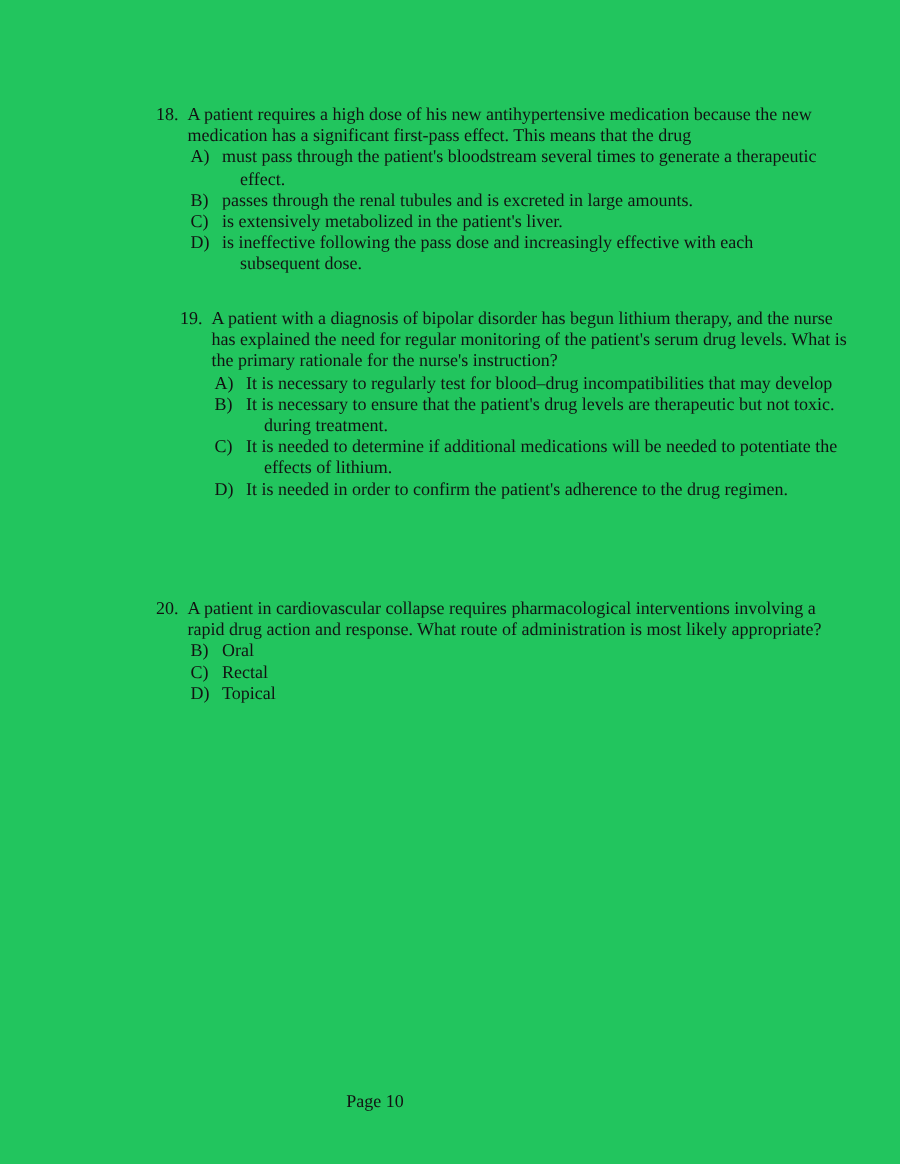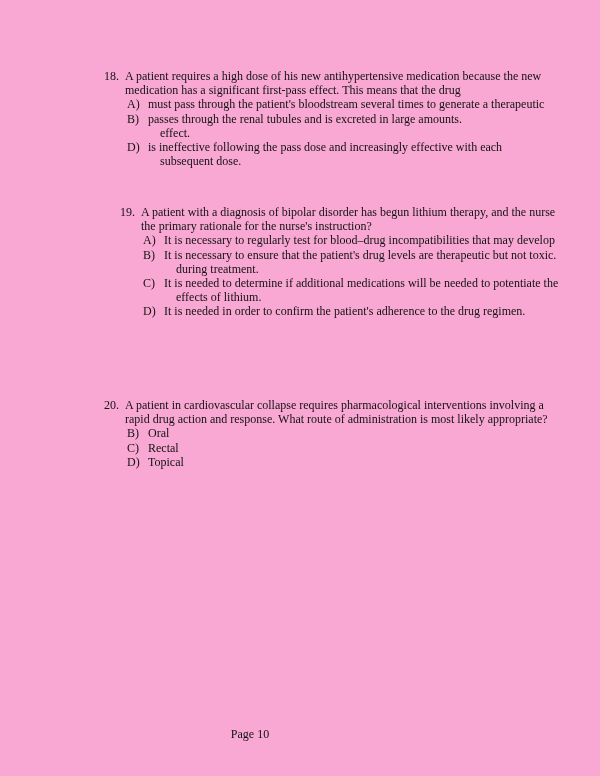--- a/index.html
+++ b/index.html
@@ -10,21 +10,21 @@
     position: relative;
     overflow: hidden;
     font-family: "Liberation Serif", "DejaVu Serif", serif;
     font-size: 12px;
     line-height: 14.2px;
     color: #121212;
   }
   .page {
     position: absolute;
     inset: 0;
-    background: #f9a8d4;
+    background: #22c55e;
   }
   .question {
     position: absolute;
     left: 104px;
     white-space: nowrap;
   }
   .q18 { top: 69px; }
   .q19 { top: 205px; margin-left: 16px; }
   .q20 { top: 354px; margin-top: 44px; }
   .line { height: 14.2px; }
@@ -54,34 +54,38 @@
 <div class="page">
 
   <div class="question q18">
     <div class="line">
       <span class="qnum">18.</span><span>A patient requires a high dose of his new antihypertensive medication because the new</span>
     </div>
     <div class="line stem-cont">medication has a significant first-pass effect. This means that the drug</div>
     <div class="line opt">
       <span class="opt-letter">A)</span><span>must pass through the patient's bloodstream several times to generate a therapeutic</span>
     </div>
+    <div class="line opt-cont">effect.</div>
     <div class="line opt">
       <span class="opt-letter">B)</span><span>passes through the renal tubules and is excreted in large amounts.</span>
     </div>
-    <div class="line opt-cont">effect.</div>
+    <div class="line opt">
+      <span class="opt-letter">C)</span><span>is extensively metabolized in the patient's liver.</span>
+    </div>
     <div class="line opt">
       <span class="opt-letter">D)</span><span>is ineffective following the pass dose and increasingly effective with each</span>
     </div>
     <div class="line opt-cont">subsequent dose.</div>
   </div>
 
   <div class="question q19">
     <div class="line">
       <span class="qnum">19.</span><span>A patient with a diagnosis of bipolar disorder has begun lithium therapy, and the nurse</span>
     </div>
+    <div class="line stem-cont">has explained the need for regular monitoring of the patient's serum drug levels. What is</div>
     <div class="line stem-cont">the primary rationale for the nurse's instruction?</div>
     <div class="line opt">
       <span class="opt-letter">A)</span><span>It is necessary to regularly test for blood–drug incompatibilities that may develop</span>
     </div>
     <div class="line opt">
       <span class="opt-letter">B)</span><span>It is necessary to ensure that the patient's drug levels are therapeutic but not toxic.</span>
     </div>
     <div class="line opt-cont">during treatment.</div>
     <div class="line opt">
       <span class="opt-letter">C)</span><span>It is needed to determine if additional medications will be needed to potentiate the</span>

